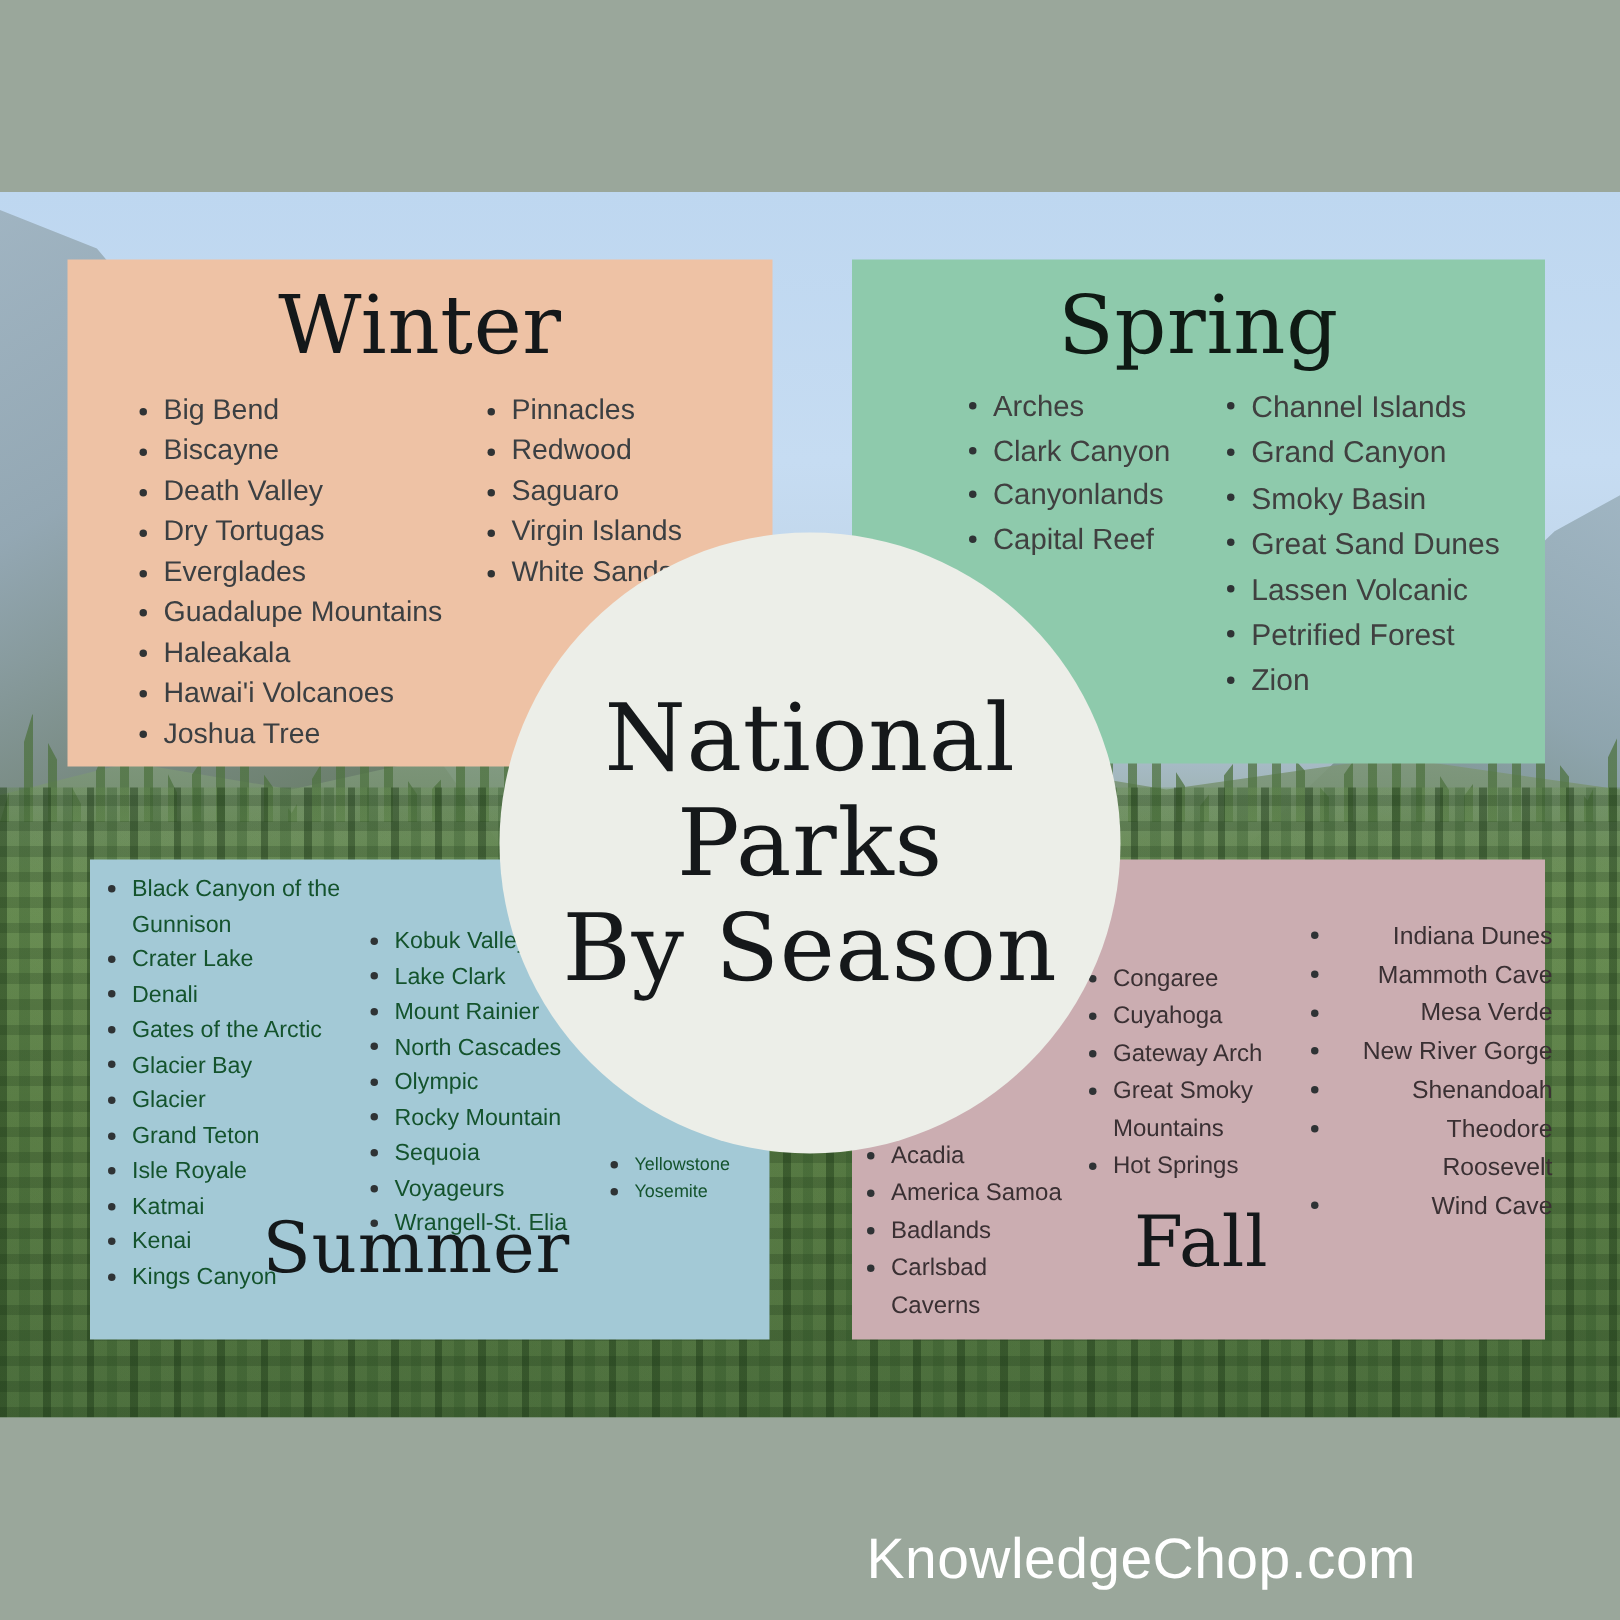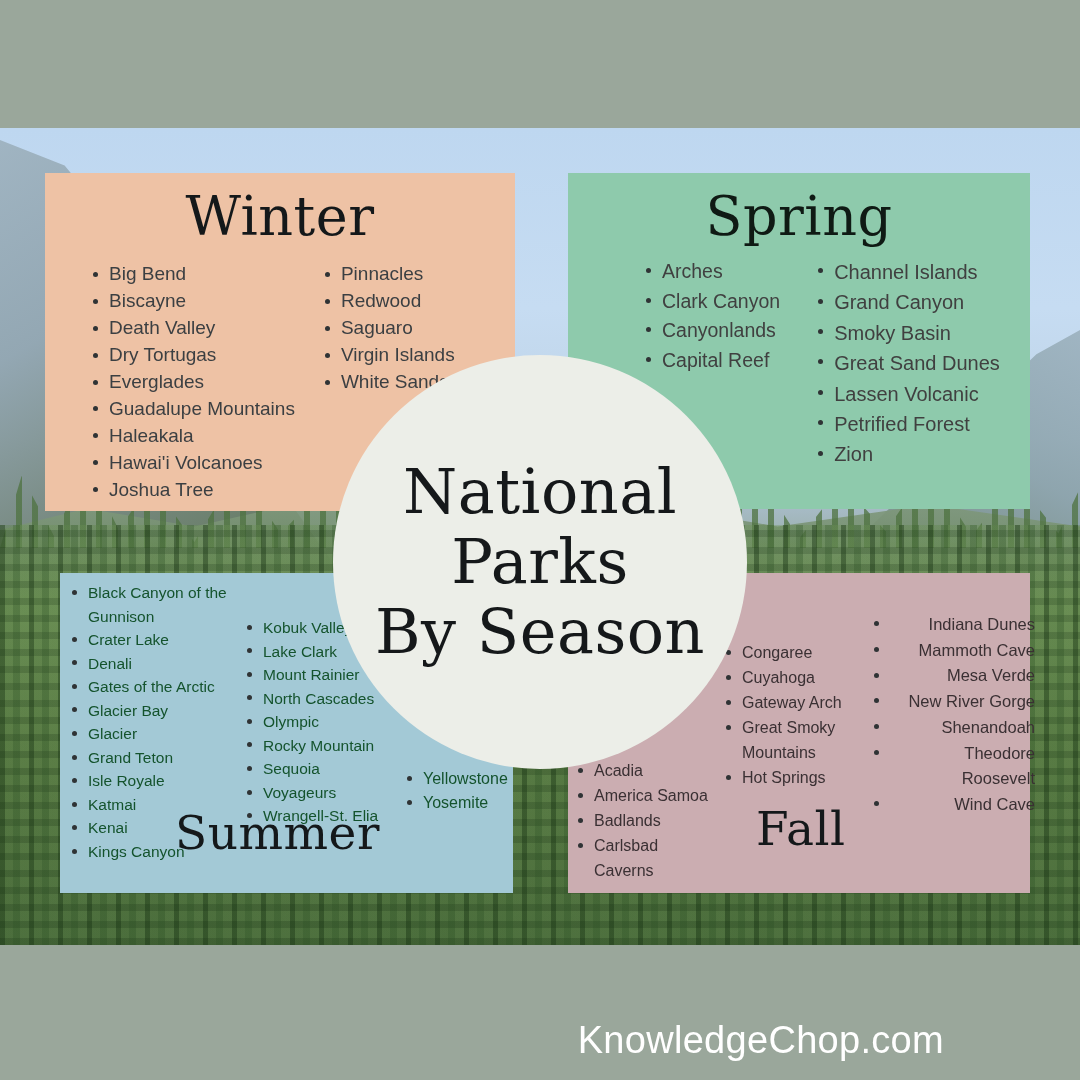--- a/index.html
+++ b/index.html
@@ -137,21 +137,21 @@
   #panel-summer {
     left: 60px; top: 573px; width: 453px; height: 320px;
     background: #a3c9d6;
   }
   #panel-summer .season-title { left: 115px; top: 232px; font-size: 47px; }
   #panel-summer .cols { left: 8px; top: 8px; gap: 0; }
   #panel-summer ul.parks li { font-size: 15.5px; color: #14532d; line-height: 1.52; }
   #panel-summer .col-1 { width: 175px; }
   #panel-summer .col-2 { width: 160px; padding-top: 35px; }
   #panel-summer .col-3 { width: 120px; padding-top: 186px; }
-  #panel-summer .col-3 ul.parks li { font-size: 16px; }
+  #panel-summer .col-3 ul.parks li { font-size: 12px; }
 
   
   #panel-fall {
     left: 568px; top: 573px; width: 462px; height: 320px;
     background: #cbadb1;
   }
   #panel-fall .season-title { left: 188px; top: 228px; font-size: 47px; }
   #panel-fall .cols { left: 6px; top: 6px; gap: 0; }
   #panel-fall ul.parks li { font-size: 16px; color: #3a3033; line-height: 1.56; }
   #panel-fall .col-1 { width: 148px; padding-top: 180px; }

